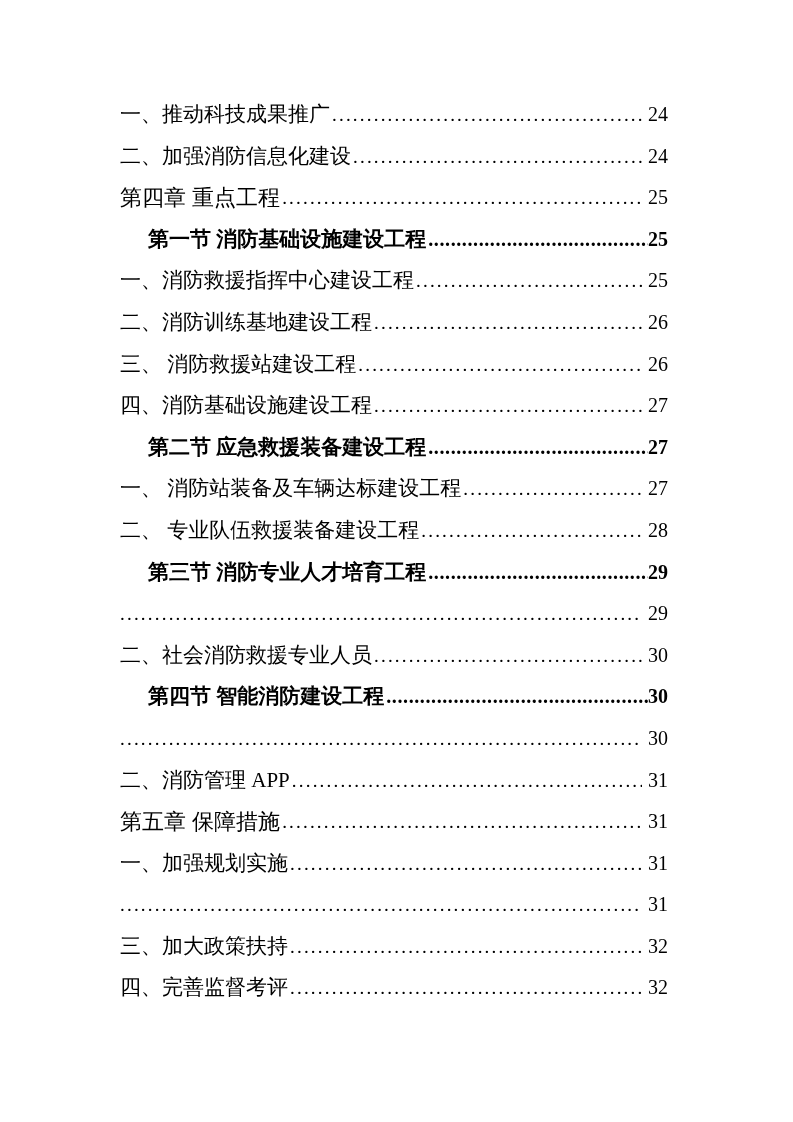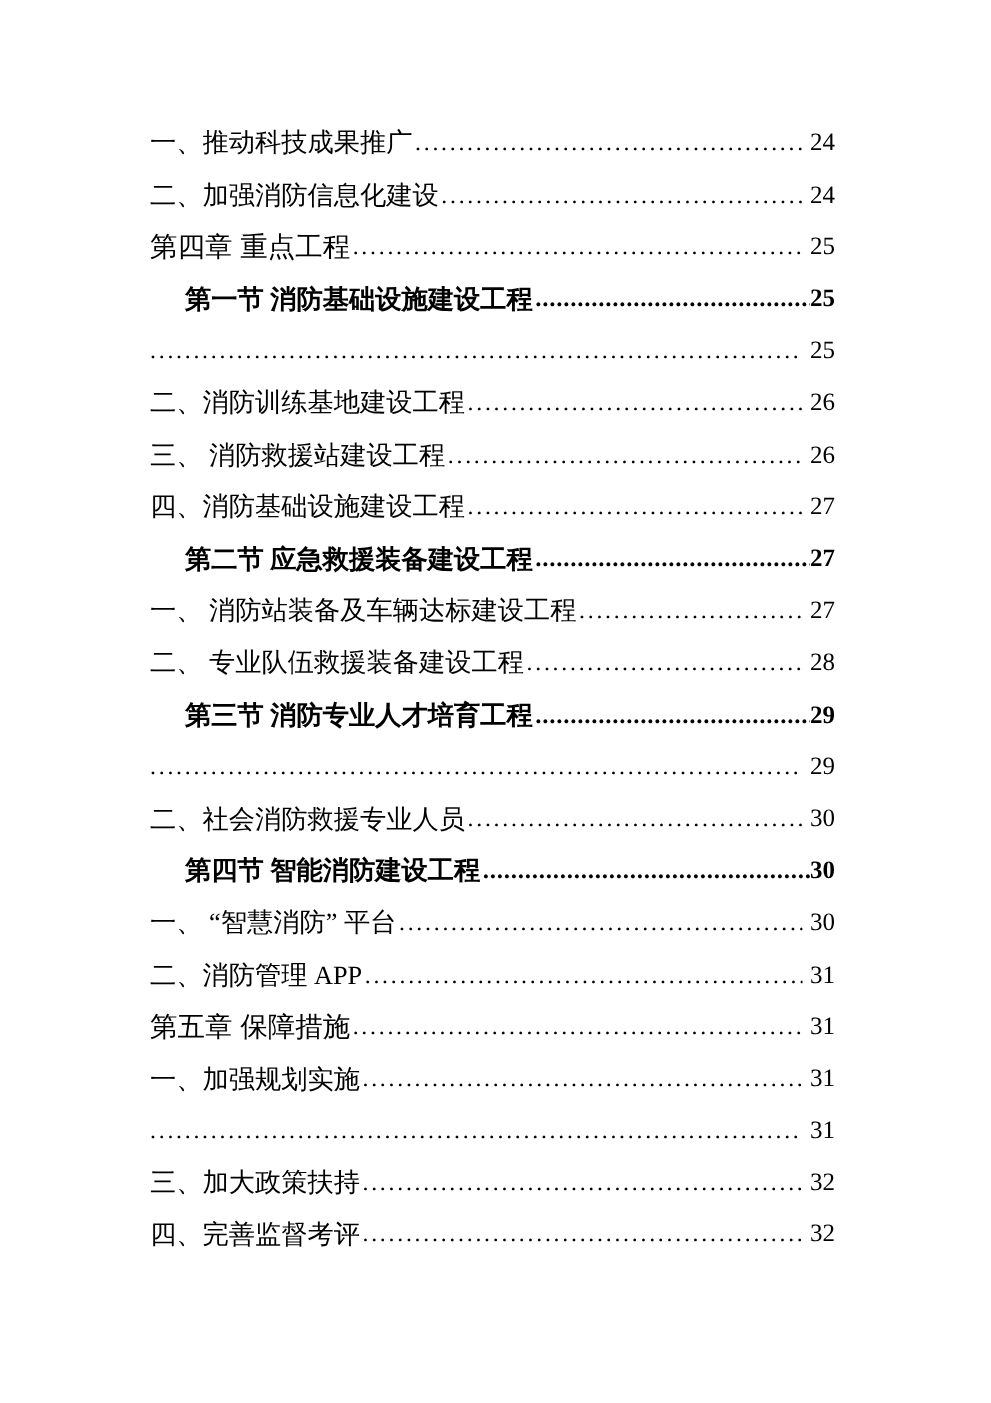--- a/index.html
+++ b/index.html
@@ -97,20 +97,21 @@
     <span class="label">第四章 重点工程</span>
     <span class="leader">........................................................................................................................................................................................................</span>
     <span class="pg">25</span>
   </div>
       <div class="toc-row section">
     <span class="label">第一节 消防基础设施建设工程</span>
     <span class="leader">........................................................................................................................................................................................................</span>
     <span class="pg">25</span>
   </div>
       <div class="toc-row item">
+    <span class="label">一、消防救援指挥中心建设工程</span>
     <span class="leader">........................................................................................................................................................................................................</span>
     <span class="pg">25</span>
   </div>
       <div class="toc-row item">
     <span class="label">二、消防训练基地建设工程</span>
     <span class="leader">........................................................................................................................................................................................................</span>
     <span class="pg">26</span>
   </div>
       <div class="toc-row item">
     <span class="label">三、 消防救援站建设工程</span>
@@ -150,21 +151,20 @@
     <span class="label">二、社会消防救援专业人员</span>
     <span class="leader">........................................................................................................................................................................................................</span>
     <span class="pg">30</span>
   </div>
       <div class="toc-row section">
     <span class="label">第四节 智能消防建设工程</span>
     <span class="leader">........................................................................................................................................................................................................</span>
     <span class="pg">30</span>
   </div>
       <div class="toc-row item">
-    <span class="label">一、 “智慧消防” 平台</span>
     <span class="leader">........................................................................................................................................................................................................</span>
     <span class="pg">30</span>
   </div>
       <div class="toc-row item">
     <span class="label">二、消防管理 APP</span>
     <span class="leader">........................................................................................................................................................................................................</span>
     <span class="pg">31</span>
   </div>
       <div class="toc-row chapter">
     <span class="label">第五章 保障措施</span>

